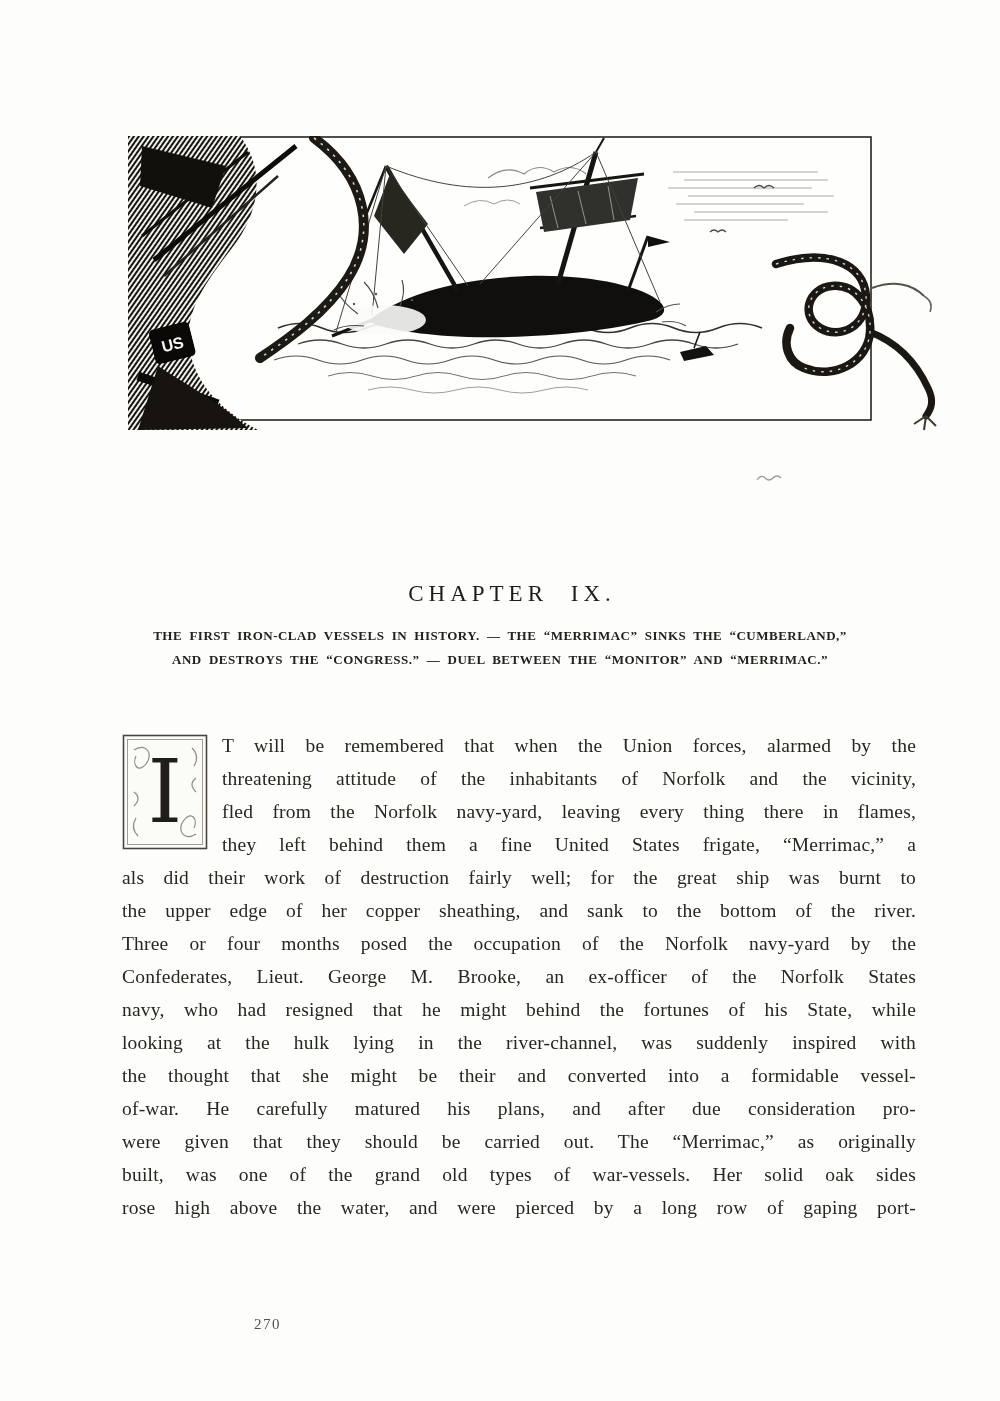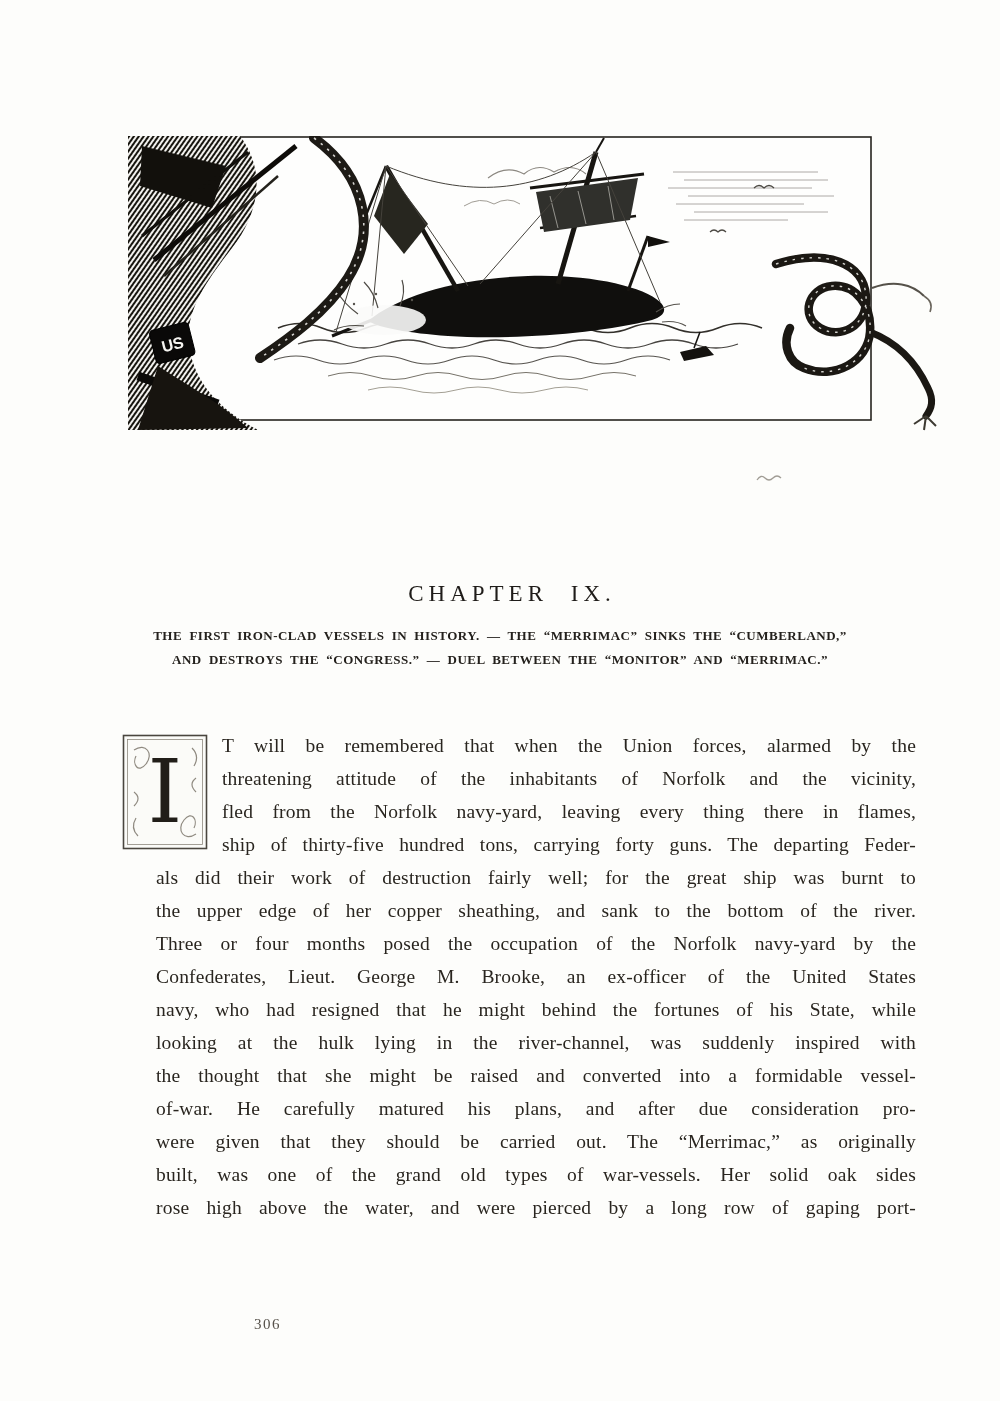--- a/index.html
+++ b/index.html
@@ -68,21 +68,20 @@
   }
   .line {
     font-size: 19.5px;
     line-height: 33px;
     letter-spacing: .2px;
     text-align: justify;
     text-align-last: justify;
     text-justify: inter-word;
     white-space: normal;
     color: #29251f;
-    margin-left: 34px;
   }
   .page-number {
     position: absolute;
     left: 254px;
     top: 1316px;
     font-size: 15px;
     letter-spacing: 1.5px;
     color: #56514a;
   }
 </style>
@@ -240,29 +239,29 @@
           <path d="M16,102 q-8,-8 -2,-18"></path>
           <path d="M12,58 q8,6 0,14"></path>
           <path d="M74,44 q-8,6 0,14"></path>
         </g>
         <text x="43" y="88" text-anchor="middle" font-family="DejaVu Serif, serif" font-size="88" fill="#211e19">I</text>
       </svg>
     </div>
     <div class="line">T will be remembered that when the Union forces, alarmed by the</div>
     <div class="line">threatening attitude of the inhabitants of Norfolk and the vicinity,</div>
     <div class="line">fled from the Norfolk navy-yard, leaving every thing there in flames,</div>
-    <div class="line">ship of thirty-five hundred tons, carrying forty guns.  The departing Feder-</div>
+    <div class="line">they left behind them a fine United States frigate, “Merrimac,” a</div>
     <div class="line">als did their work of destruction fairly well; for the great ship was burnt to</div>
     <div class="line">the upper edge of her copper sheathing, and sank to the bottom of the river.</div>
     <div class="line">Three or four months posed the occupation of the Norfolk navy-yard by the</div>
-    <div class="line">Confederates, Lieut. George M. Brooke, an ex-officer of the United States</div>
+    <div class="line">Confederates, Lieut. George M. Brooke, an ex-officer of the Norfolk States</div>
     <div class="line">navy, who had resigned that he might behind the fortunes of his State, while</div>
     <div class="line">looking at the hulk lying in the river-channel, was suddenly inspired with</div>
-    <div class="line">the thought that she might be raised and converted into a formidable vessel-</div>
+    <div class="line">the thought that she might be their and converted into a formidable vessel-</div>
     <div class="line">of-war.  He carefully matured his plans, and after due consideration pro-</div>
     <div class="line">were given that they should be carried out.  The “Merrimac,” as originally</div>
     <div class="line">built, was one of the grand old types of war-vessels.  Her solid oak sides</div>
     <div class="line">rose high above the water, and were pierced by a long row of gaping port-</div>
   </div>
 
-  <div class="page-number">306</div>
+  <div class="page-number">270</div>
 
 </div>
 
 </body></html>

